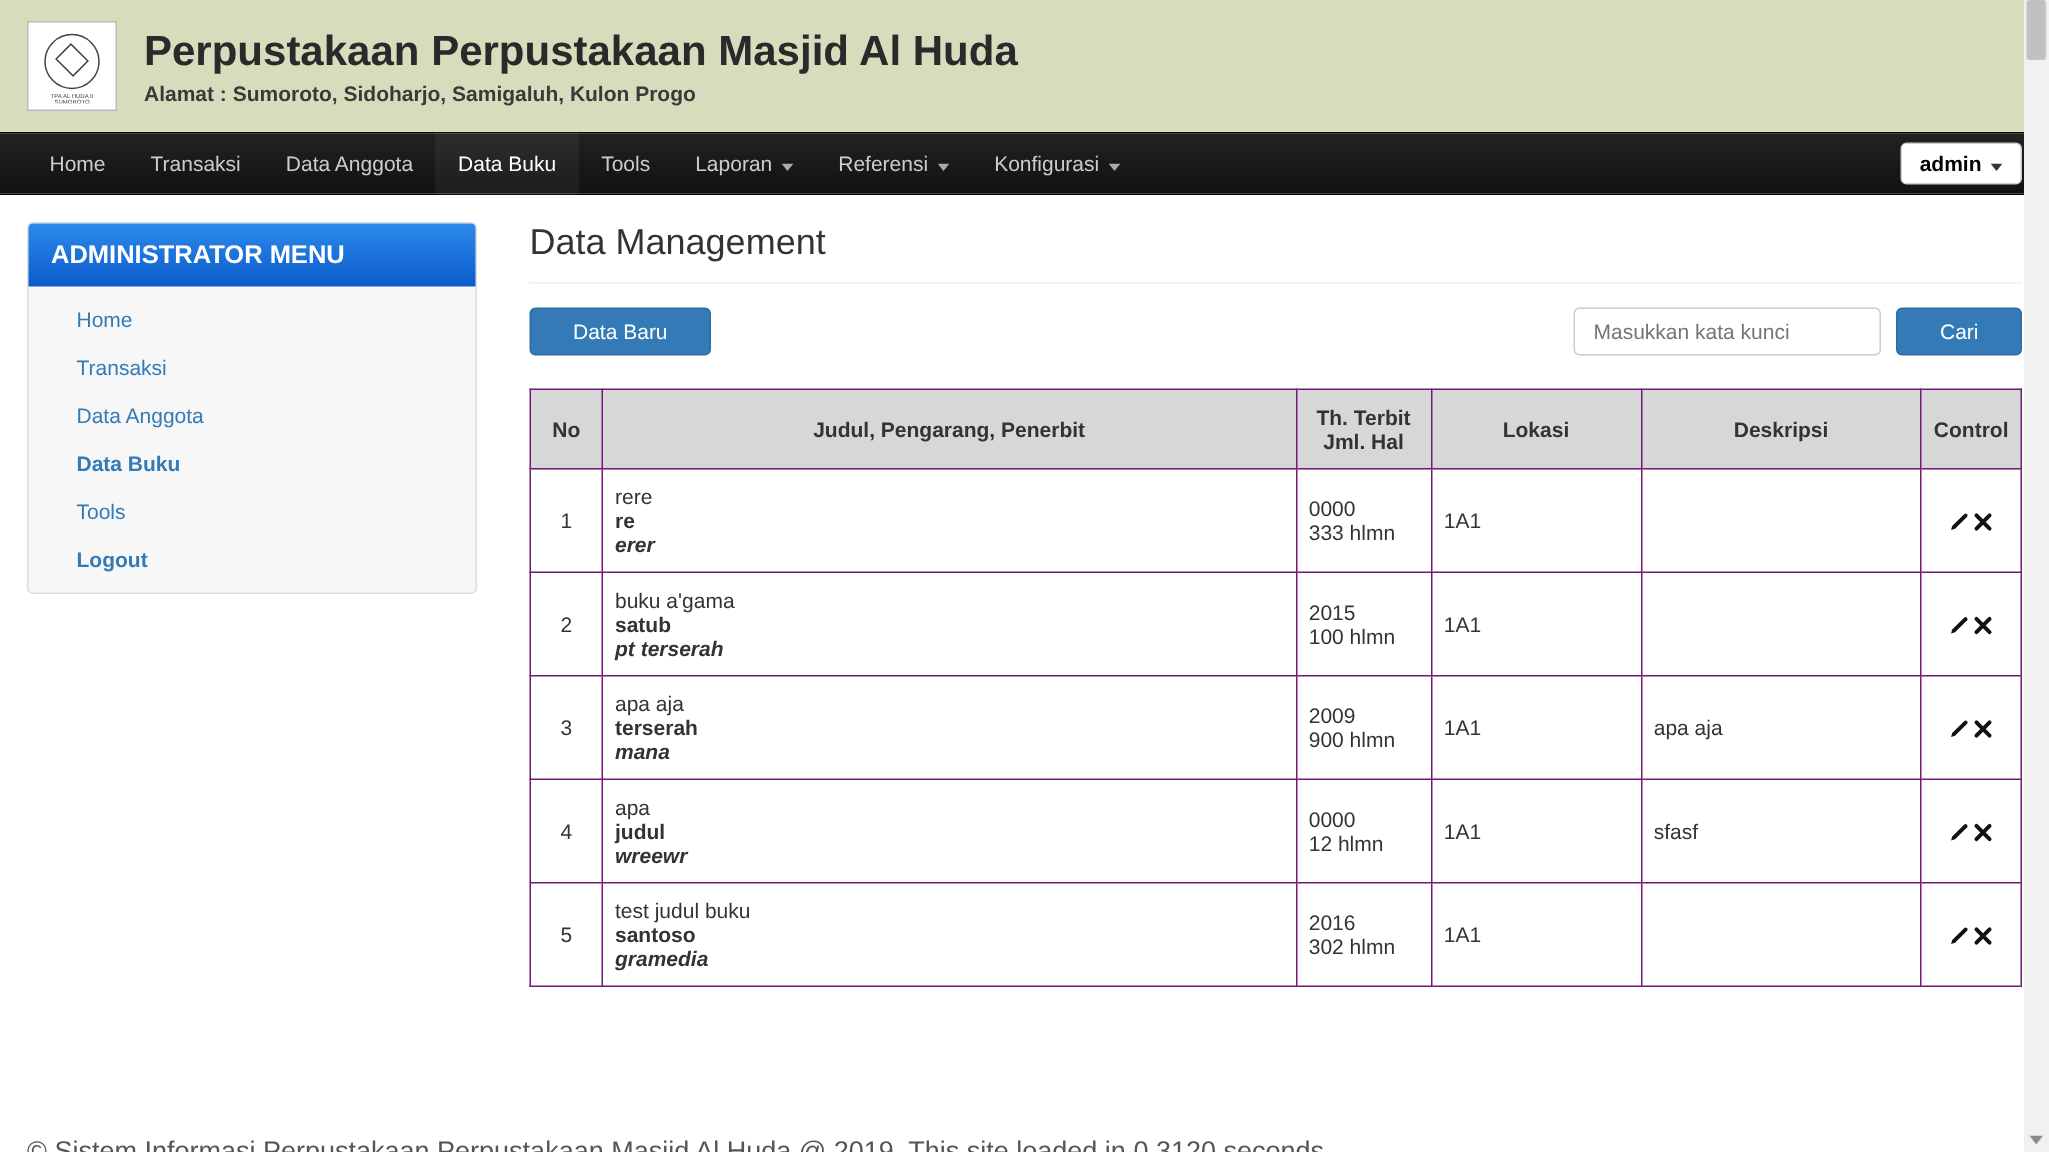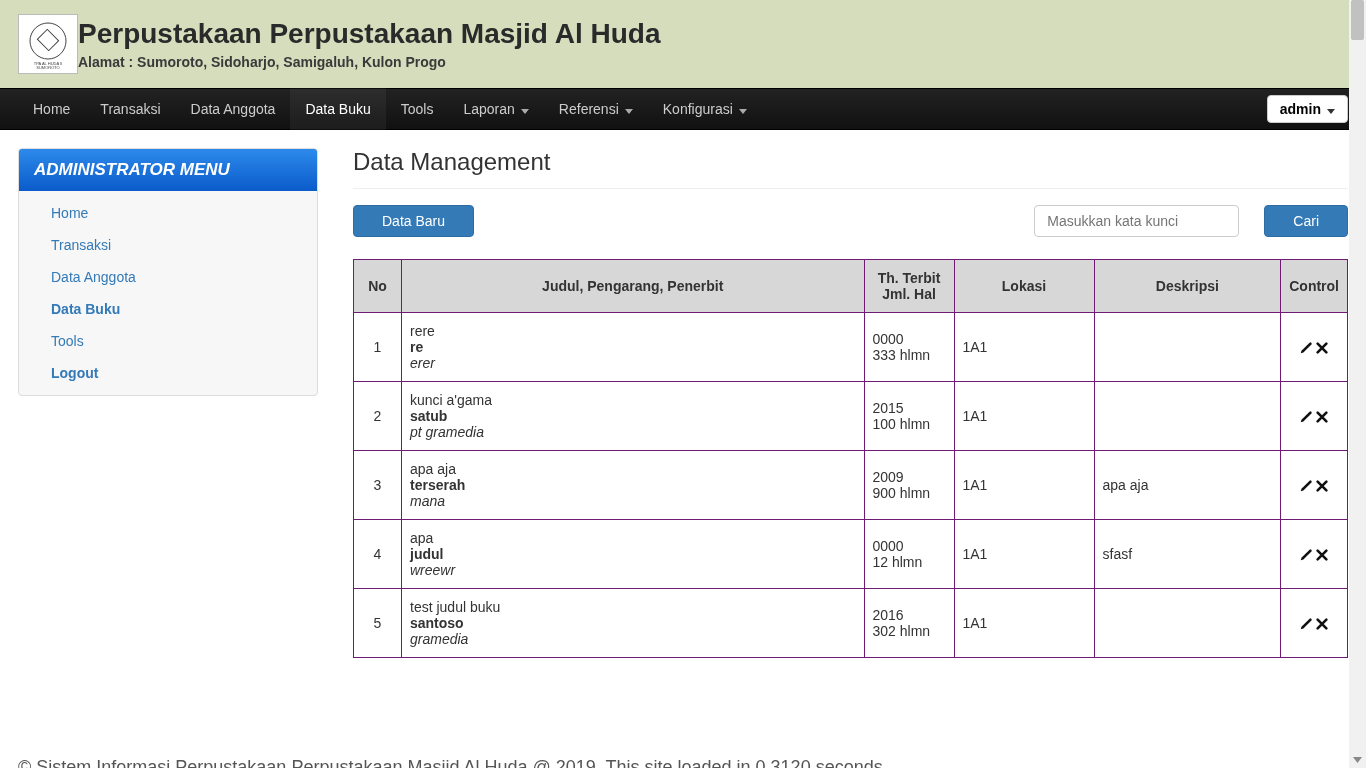--- a/index.html
+++ b/index.html
@@ -3,20 +3,21 @@
 <meta charset="utf-8">
 <style>
 * { margin: 0; padding: 0; box-sizing: border-box; }
 body { font-family: "Helvetica Neue", Helvetica, Arial, sans-serif; font-size: 14px; color: #333; background: #fff; }
 
 .banner {
   background: #d5ddbd;
   padding: 14px 18px;
   display: flex;
   align-items: center;
+  gap: 18px;
 }
 .logo-box {
   width: 60px;
   height: 60px;
   background: #fff;
   border: 1px solid #bbb;
   display: flex;
   align-items: center;
   justify-content: center;
   font-size: 9px;
@@ -65,21 +66,20 @@
 .admin-btn .caret svg path { fill: #333; }
 
 .body-wrap { display: flex; padding: 18px; gap: 35px; }
 
 .sidebar { width: 300px; flex-shrink: 0; }
 .panel { border: 1px solid #ddd; border-radius: 4px; background: #f7f7f7; }
 .panel-header {
   background: linear-gradient(#2d8aeb, #0b5bcb);
   color: #fff;
   font-weight: 700;
-  font-style: italic;
   font-size: 17px;
   padding: 11px 15px;
   border-radius: 3px 3px 0 0;
 }
 .panel ul { list-style: none; padding: 6px 0; }
 .panel li a {
   display: block;
   padding: 8px 32px;
   color: #337ab7;
   text-decoration: none;
@@ -94,39 +94,39 @@
 .actions-row { display: flex; align-items: center; margin-bottom: 22px; }
 .btn-primary {
   background: #337ab7;
   border: 1px solid #2e6da4;
   color: #fff;
   padding: 7px 28px;
   border-radius: 4px;
   font-size: 14px;
   cursor: pointer;
 }
-.search-group { margin-left: auto; display: flex; gap: 25px; }
+.search-group { margin-left: auto; display: flex; gap: 10px; }
 .search-input {
   width: 205px;
   padding: 6px 12px;
   border: 1px solid #ccc;
   border-radius: 4px;
   font-size: 14px;
   color: #555;
 }
 
 table { width: 100%; border-collapse: collapse; }
 th, td { border: 1px solid #701a75; padding: 10px 8px; font-size: 14px; vertical-align: middle; }
 th { background: #d7d7d7; font-weight: 700; text-align: center; }
 td.no { text-align: center; width: 48px; }
 td.th-hal { width: 90px; }
 td.lokasi { width: 140px; }
 td.control { width: 65px; text-align: center; }
 .author { font-weight: 700; }
-.publisher { font-style: italic; }
+.publisher { font-style: italic; font-weight: bold; }
 .icon-btn { cursor: pointer; display: inline-block; margin: 0 1px; }
 .icon-btn svg { width: 14px; height: 14px; vertical-align: middle; }
 
 .footer { color: #555; font-size: 18px; padding: 0 18px 8px; margin-top: 81px; }
 
 .scrollbar-track { position: fixed; right: 0; top: 0; width: 17px; height: 100vh; background: #f1f1f1; }
 .scrollbar-thumb { position: absolute; left: 2px; right: 2px; top: 0; height: 40px; background: #c1c1c1; border-radius: 2px; }
 .scrollbar-arrow { position: absolute; left: 0; right: 0; height: 17px; display:flex; align-items:center; justify-content:center; }
 .scrollbar-arrow.top { top: 0; }
 .scrollbar-arrow.bottom { bottom: 0; }
@@ -281,23 +281,23 @@
             <td></td>
             <td class="control"><span class="icon-btn"><svg viewBox="0 0 16 16">
                   <path d="M12.1 1.9a1.5 1.5 0 0 1 2.1 2.1L5 13.2 2 14l.8-3L12.1 1.9z" fill="#111"></path>
                 </svg></span><span class="icon-btn"><svg viewBox="0 0 16 16">
                   <path d="M3 3 L13 13 M13 3 L3 13" stroke="#111" stroke-width="3" stroke-linecap="round"></path>
                 </svg></span></td>
           </tr>
           <tr>
             <td class="no">2</td>
             <td>
-              <div>kunci a'gama</div>
+              <div>buku a'gama</div>
               <div class="author">satub</div>
-              <div class="publisher">pt gramedia</div>
+              <div class="publisher">pt terserah</div>
             </td>
             <td class="th-hal">
               <div>2015</div>
               <div>100 hlmn</div>
             </td>
             <td class="lokasi">1A1</td>
             <td></td>
             <td class="control"><span class="icon-btn"><svg viewBox="0 0 16 16">
                   <path d="M12.1 1.9a1.5 1.5 0 0 1 2.1 2.1L5 13.2 2 14l.8-3L12.1 1.9z" fill="#111"></path>
                 </svg></span><span class="icon-btn"><svg viewBox="0 0 16 16">

